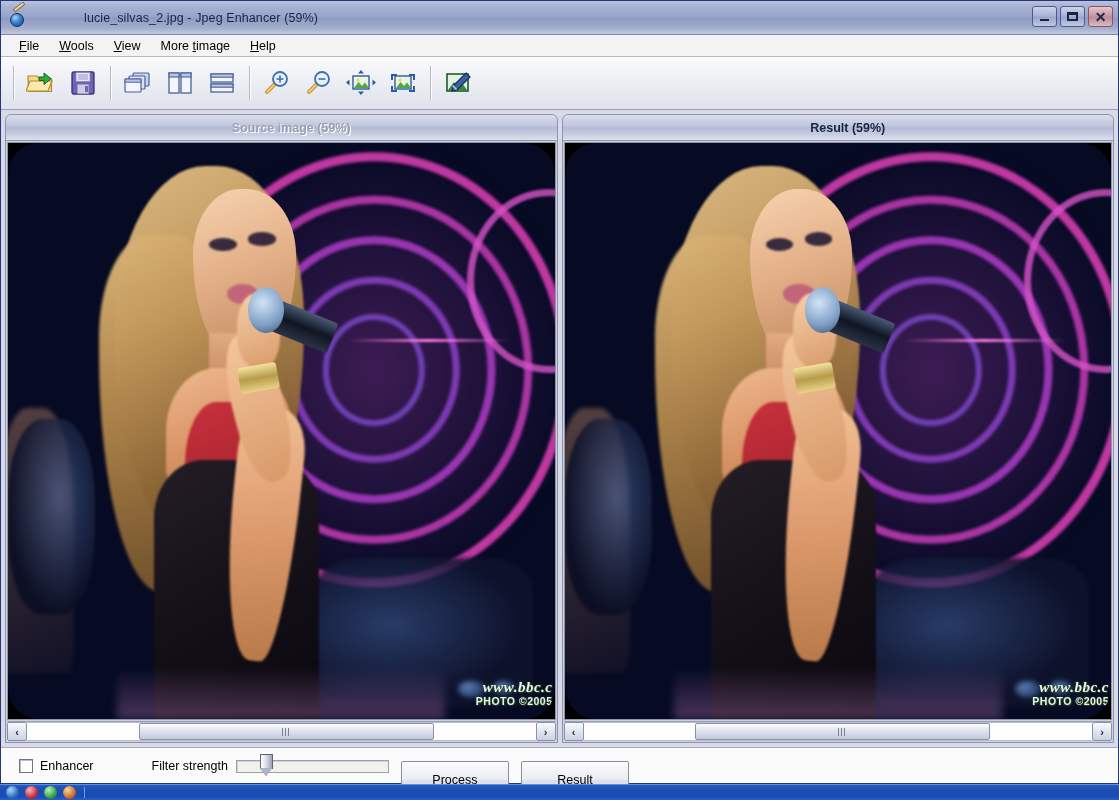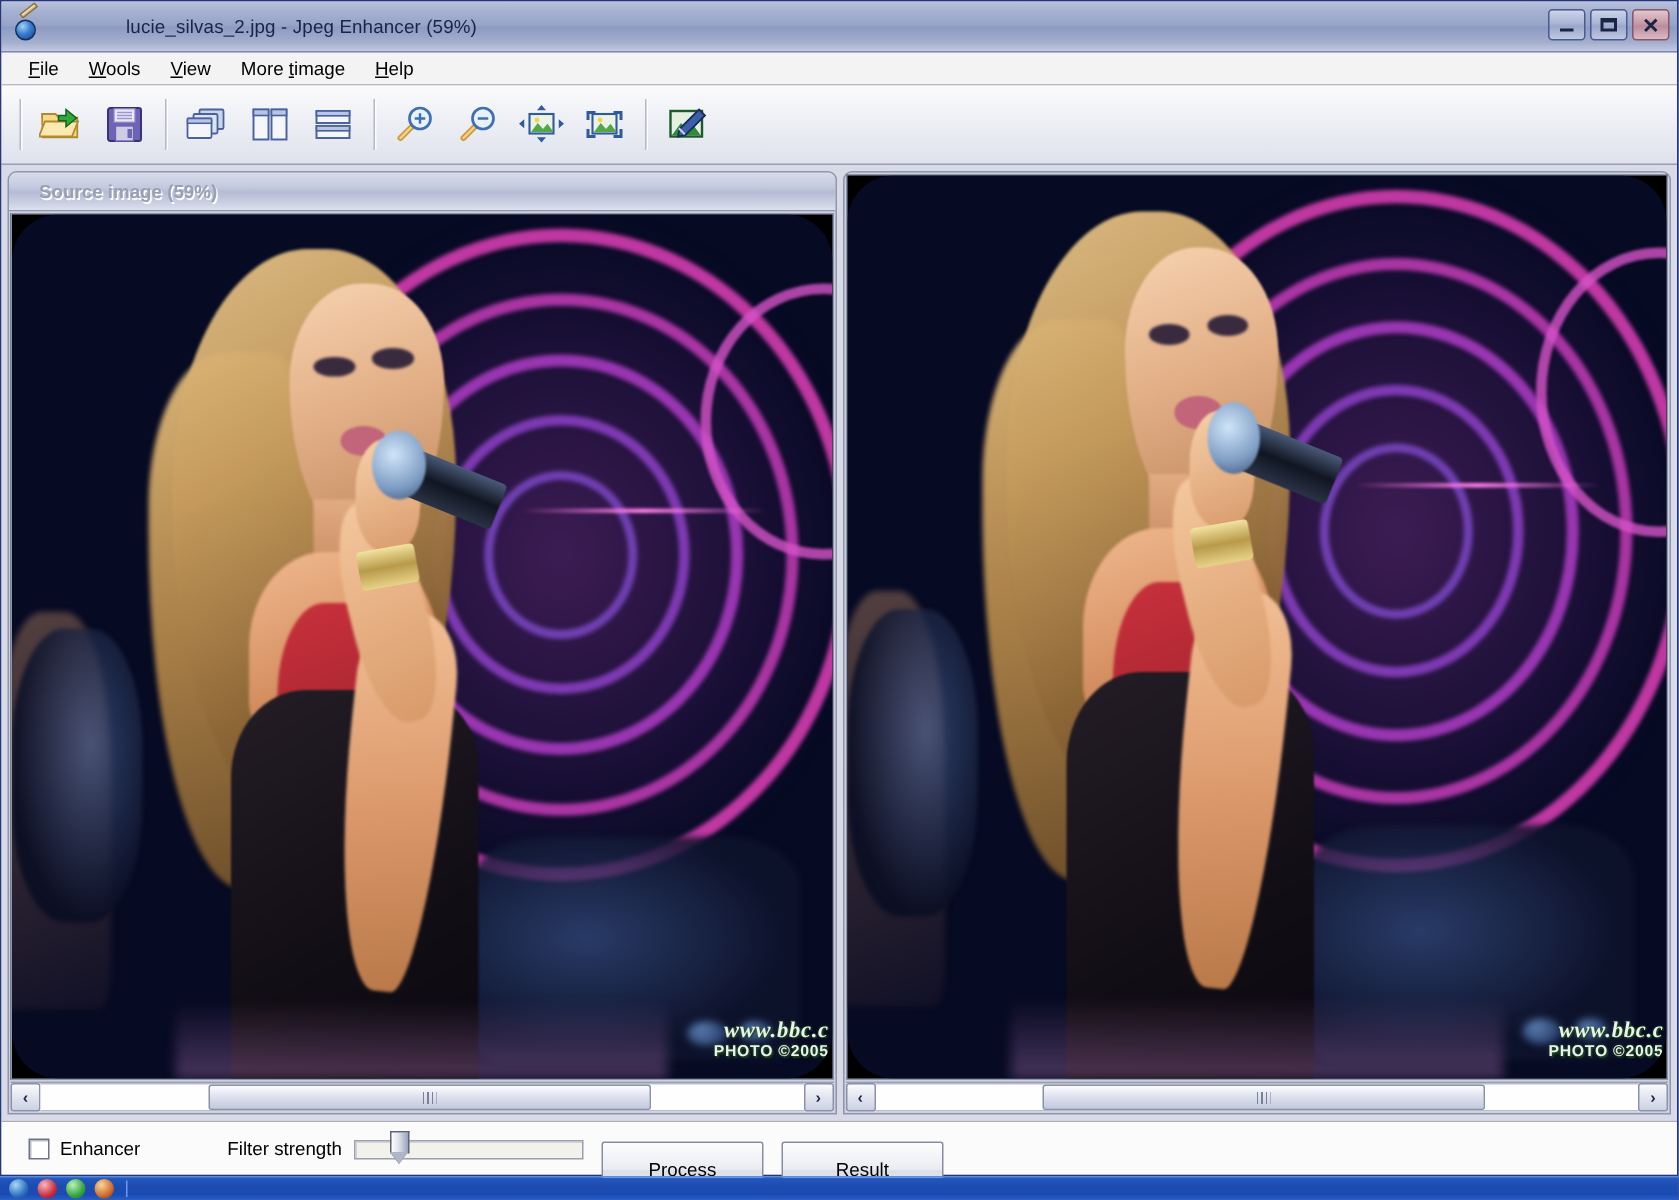--- a/index.html
+++ b/index.html
@@ -149,20 +149,21 @@
   }
   .mdi-title {
     height: 26px;
     flex: 0 0 auto;
     background: linear-gradient(to bottom,
        #d8dceb 0%, #c3c9de 40%, #b4bbd4 52%, #c9cfe2 80%, #dde1ee 100%);
     border-bottom: 1px solid #8f96ac;
     border-radius: 5px 5px 0 0;
     display: flex; align-items: center;
     padding-left: 20px;
+    justify-content: center;
   }
   .mdi-title .cap {
     font-size: 12.5px;
     font-weight: bold;
   }
   .mdi.inactive .cap { color: #9aa0b4; text-shadow: 1px 1px 0 #fff; }
   .mdi.active .cap { color: #1a2444; }
 
   .mdi-body {
     flex: 1;
@@ -767,20 +768,23 @@
         <div class="sb-track">
           <div class="sb-thumb">
             <span class="grip"></span>
           </div>
         </div>
         <div class="sb-arrow">›</div>
       </div>
     </div>
 
     <div class="mdi active">
+      <div class="mdi-title">
+        <span class="cap">Result (59%)</span>
+      </div>
       <div class="mdi-body">
         <div class="photo">
           <div class="stage-rings">
             <div class="ring-glow"></div>
             <div class="ring r1"></div>
             <div class="ring r2"></div>
             <div class="ring r3"></div>
             <div class="ring r4"></div>
             <div class="ring r5"></div>
           </div>

